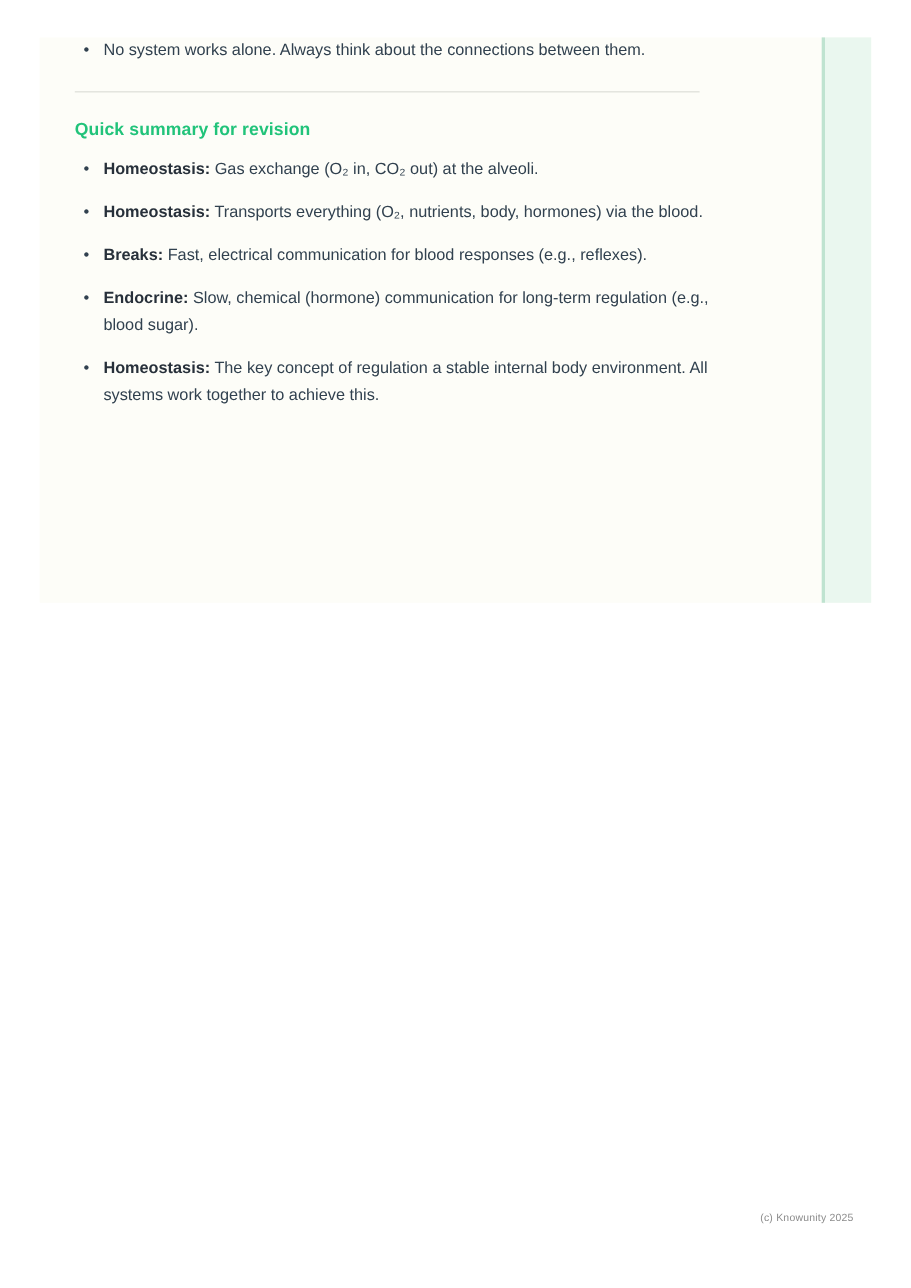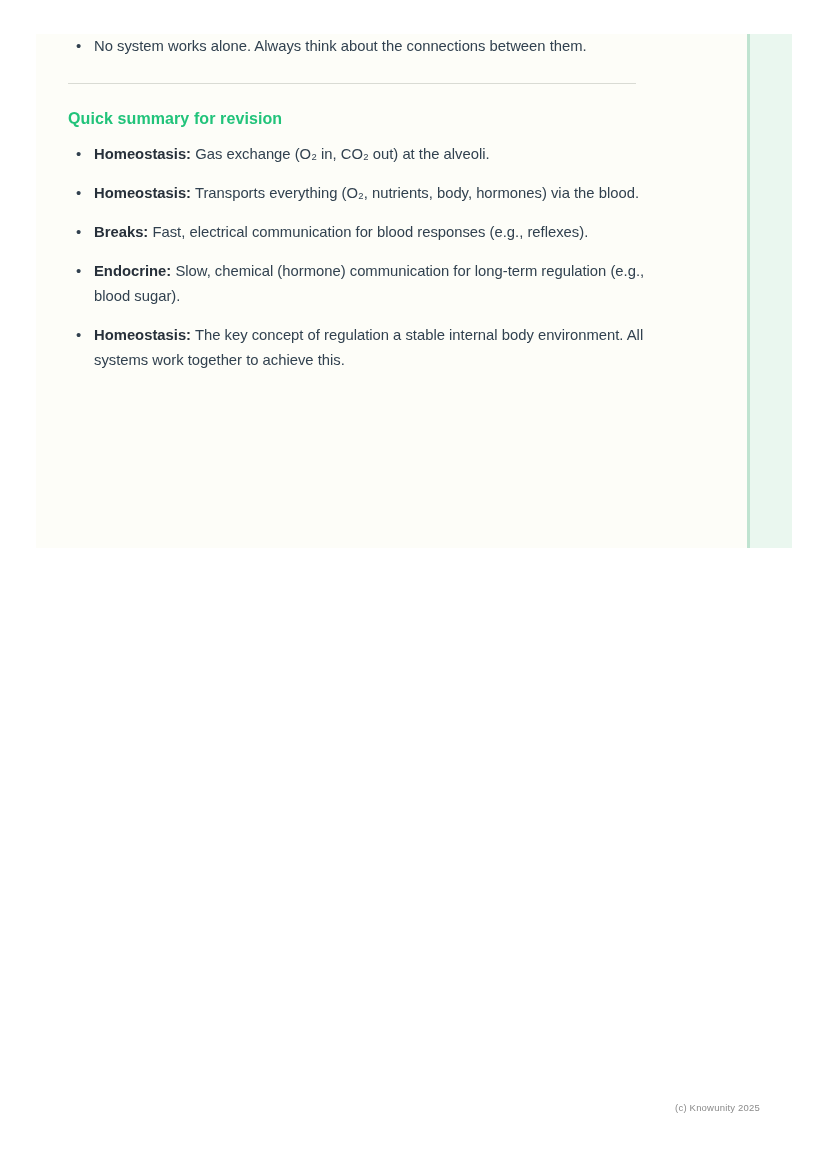--- a/index.html
+++ b/index.html
@@ -95,21 +95,21 @@
     margin: 26px 0 14px 0;
     letter-spacing: 0.1px;
   }
 
   .summary-list li {
     margin-bottom: 11px;
   }
 
   .footer {
     position: absolute;
-    right: 68px;
+    right: 52px;
     top: 1102px;
     font-size: 9.5px;
     color: #8b8b8b;
     letter-spacing: 0.2px;
   }
 </style>
 </head>
 <body>
 
 <div class="page">

